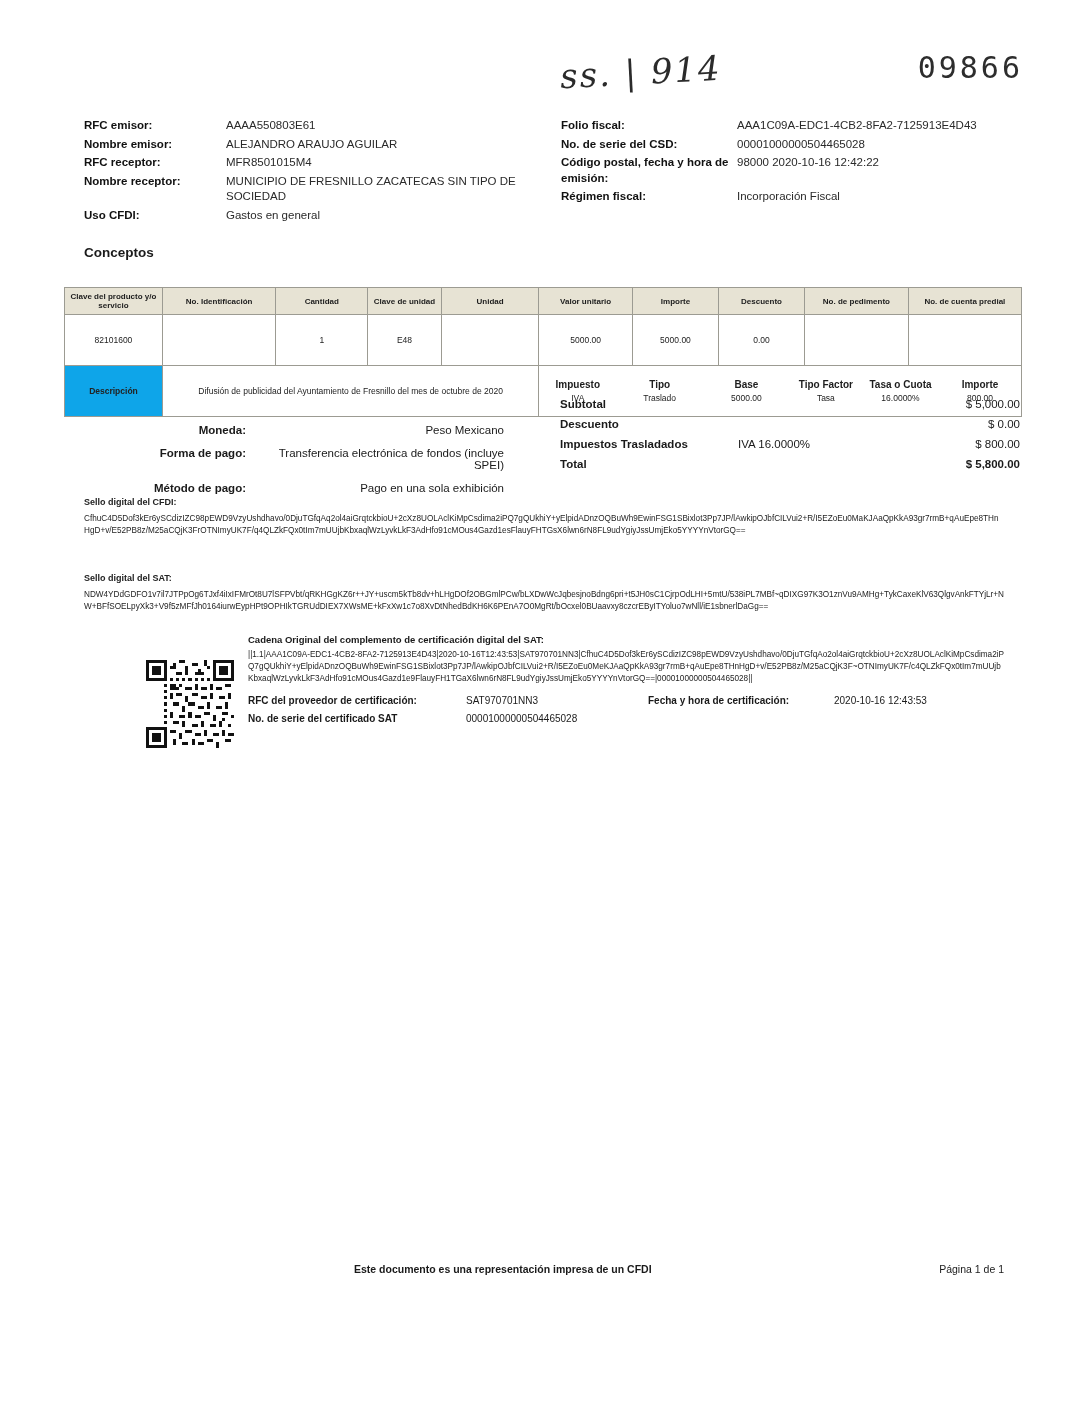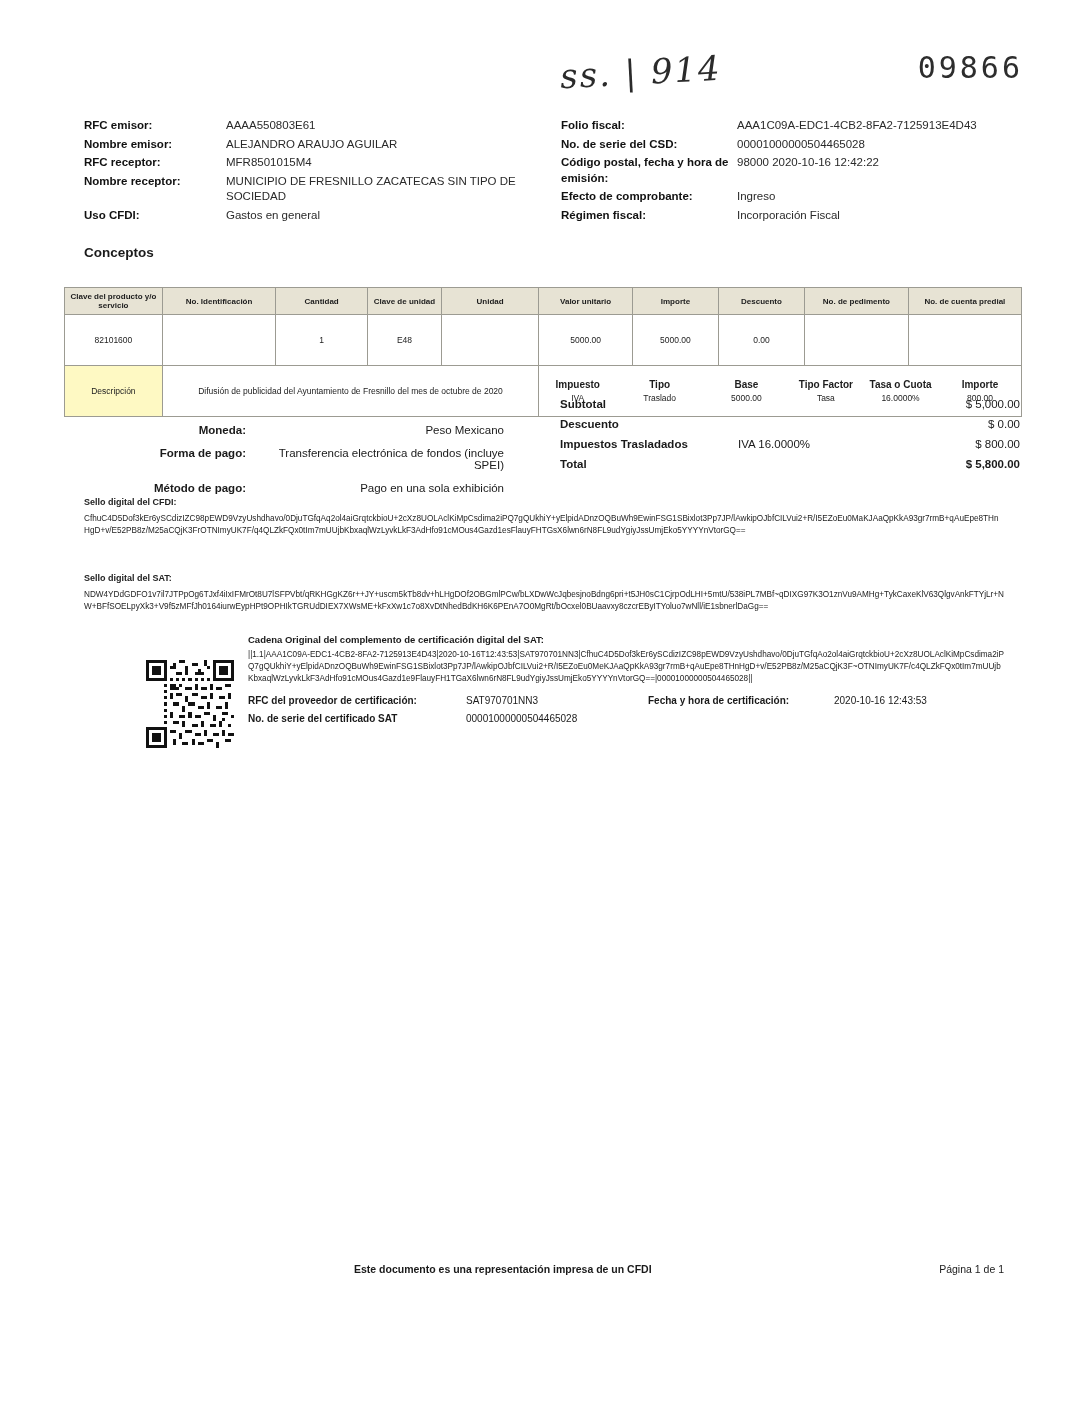--- a/index.html
+++ b/index.html
@@ -114,22 +114,22 @@
     color: #1d1d1d;
   }
   .concept-table td {
     border: 1px solid #9c9b92;
     padding: 20px 3px;
     text-align: center;
     font-size: 8.5px;
     color: #222;
   }
   .desc-label-cell {
-    background: #fef9c3;
-    font-weight: normal;
+    background: #0ea5e9;
+    font-weight: bold;
     font-size: 8.5px;
     text-align: center;
     width: 92px;
   }
   .desc-text-cell {
     text-align: left;
     padding-left: 6px;
     font-size: 8.5px;
   }
   .tax-table {
@@ -298,24 +298,20 @@
         <div class="hdr-label">Folio fiscal:</div>
         <div class="hdr-value">AAA1C09A-EDC1-4CB2-8FA2-7125913E4D43</div>
       </div>
       <div class="hdr-row">
         <div class="hdr-label">No. de serie del CSD:</div>
         <div class="hdr-value">00001000000504465028</div>
       </div>
       <div class="hdr-row">
         <div class="hdr-label">Código postal, fecha y hora de emisión:</div>
         <div class="hdr-value">98000 2020-10-16 12:42:22</div>
-      </div>
-      <div class="hdr-row">
-        <div class="hdr-label">Efecto de comprobante:</div>
-        <div class="hdr-value">Ingreso</div>
       </div>
       <div class="hdr-row">
         <div class="hdr-label">Régimen fiscal:</div>
         <div class="hdr-value">Incorporación Fiscal</div>
       </div>
     </div>
   </div>
 
   <div class="conceptos-title">Conceptos</div>
 

